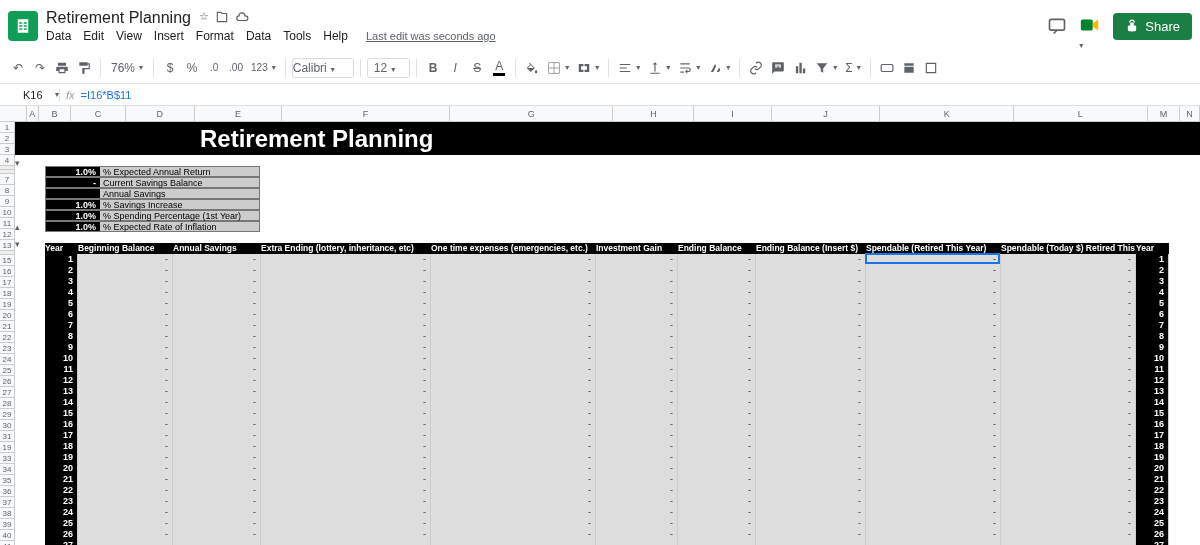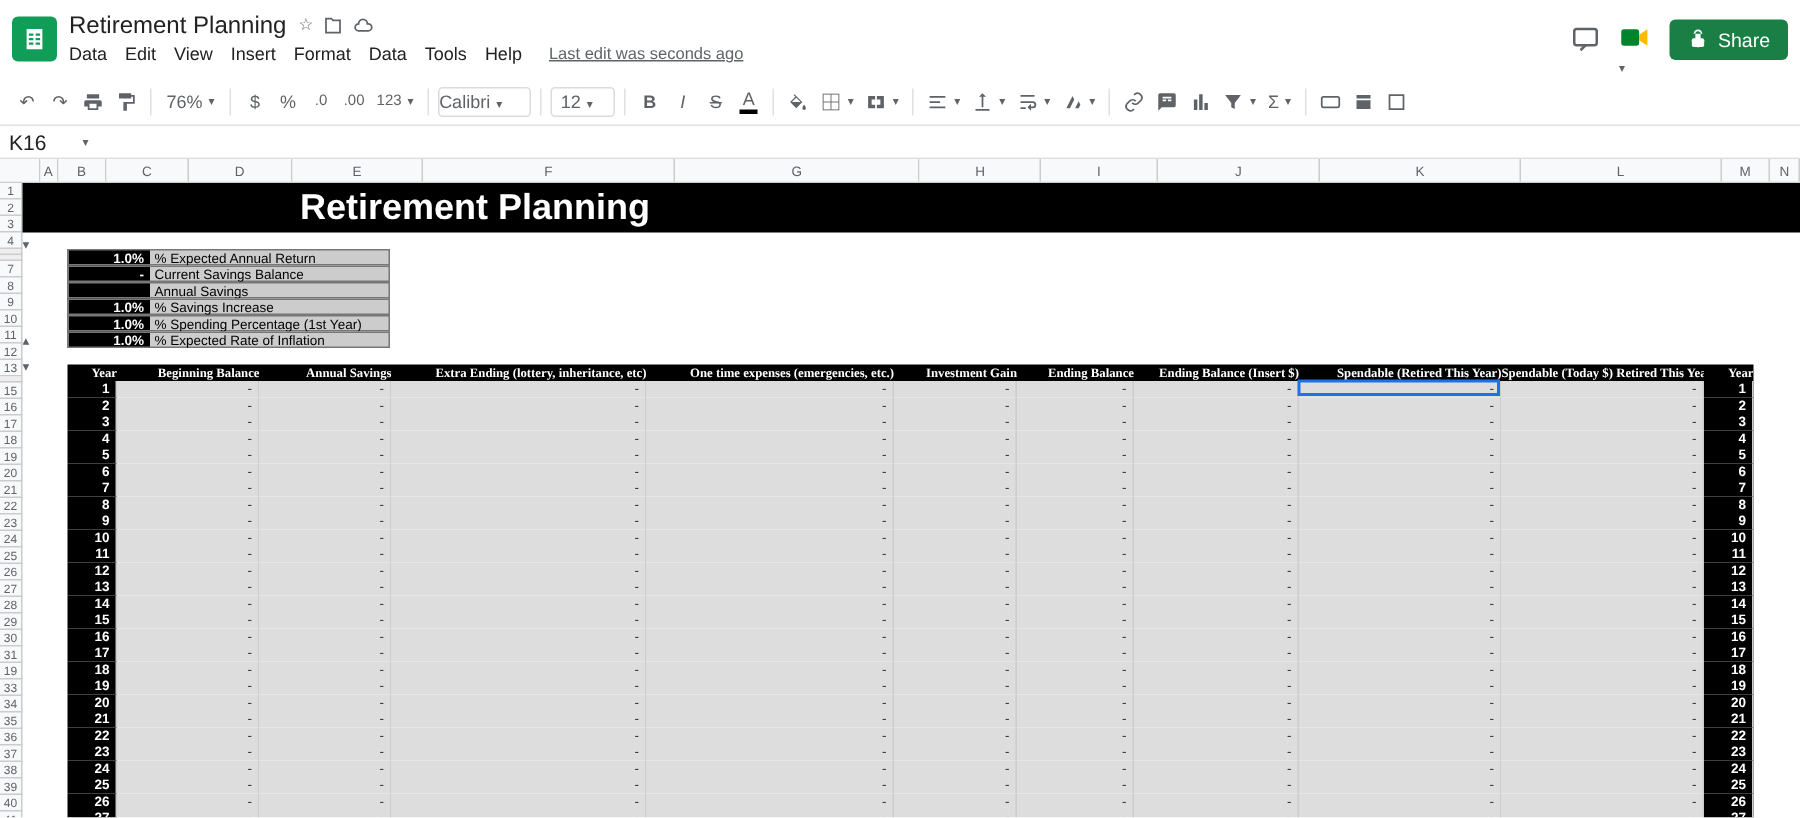--- a/index.html
+++ b/index.html
@@ -19,40 +19,40 @@
   .icon-btn { width: 24px; height: 24px; display:flex;align-items:center;justify-content:center;color:#5f6368;}
   .meet-icon { width:24px;height:24px;}
   .toolbar { display: flex; align-items: center; padding: 2px 8px; border-bottom: 1px solid #e0e0e0; height: 32px; gap: 2px; color:#5f6368;}
   .toolbar .sep { width:1px; height:18px; background:#e0e0e0; margin:0 4px;}
   .toolbar .tb-btn { min-width:20px; height:24px; display:flex; align-items:center; justify-content:center; padding:0 3px; font-size:12px;}
   .toolbar .zoom { font-size:12px; padding:0 4px; }
   .font-name { border:1px solid #dadce0; border-radius:3px; padding:2px 18px 2px 0; font-size:12px; position:relative; min-width:60px;}
   .font-size { border:1px solid #dadce0; border-radius:3px; padding:2px 14px 2px 6px; font-size:12px; min-width:20px;}
   .dropdown-caret::after { content:"▾"; font-size:8px; margin-left:4px; color:#5f6368;}
   .formula-bar { display:flex; align-items:center; height:22px; border-bottom:1px solid #e0e0e0; }
-  .name-box { width:55px; padding-left:6px; font-size:14px; color:#222;}
+  .name-box { width:55px; padding-left:23px; font-size:11px; color:#222;}
   .fx-area { display:flex; align-items:center; flex:1; border-left:1px solid #e0e0e0; padding-left:6px; gap:6px;}
   .fx-label { font-style:italic; color:#9aa0a6; font-size:11px;}
   .fx-formula { color:#1a73e8; font-size:11px;}
   .grid-area { position:relative; height: 439px; overflow:hidden;}
   .col-headers { display:flex; position:absolute; top:0; left:0; height:16px; background:#f8f9fa; border-bottom:1px solid #ccc; width:100%;}
   .col-headers .corner { width:27px; border-right:1px solid #ccc; background:#f8f9fa;}
   .col-headers .ch { border-right:1px solid #ccc; text-align:center; font-size:9px; color:#5f6368; line-height:16px; background:#f8f9fa;}
   .row-headers { position:absolute; top:16px; left:0; width:15px; background:#f8f9fa;}
   .row-headers .rh { height:11px; border-bottom:1px solid #ccc; border-right:1px solid #ccc; text-align:center; font-size:8px; color:#5f6368; line-height:11px;}
   .row-headers .rh.collapsed { height:4px; background:#eee; font-size:0;}
   .fold-marker { position:absolute; left:0; width:12px; height:12px; font-size:9px; color:#5f6368;}
   .cells { position:absolute; top:16px; left:15px; right:0; bottom:0;}
   .big-title { position:absolute; top:0px; left:0px; right:0px; height:33px; background:#000; color:#fff; font-size:24px; font-weight:bold; display:flex; align-items:center; padding-left:185px;}
   .params { position:absolute; top:44px; left:30px; }
   .param-row { display:flex; height:11px; }
   .param-val { width:55px; background:#000; color:#fff; font-size:9px; font-weight:bold; text-align:right; padding-right:4px; border-bottom:1px solid #777; border-top:1px solid #777; border-left:1px solid #777;}
   .param-label { width:160px; background:#ccc; color:#000; font-size:9px; padding-left:3px; border:1px solid #777; border-left:none;}
   .table-hdr { position:absolute; top:121px; left:30px; display:flex; height:11px; background:#000; color:#fff; font-size:8.5px; font-weight:bold;}
-  .table-hdr .th { text-align:right; line-height:11px; white-space:nowrap; overflow:hidden;font-family:Liberation Serif, serif;}
+  .table-hdr .th { text-align:left; line-height:11px; white-space:nowrap; overflow:hidden;}
   .data-area { position:absolute; top:132px; left:30px; }
   .data-row { display:flex; height:11px;}
   .data-row .cell { font-size:9px; text-align:right; padding-right:4px; line-height:11px; color:#333; border-right:1px solid #ccc; background:#ddd;}
   .data-row .year-cell { background:#000; color:#fff; font-weight:bold;}
   .active-cell-border { position:absolute; border:2px solid #1a73e8; pointer-events:none;}
 </style>
 </head>
 <body>
 
 <div class="header">
@@ -216,20 +216,24 @@
       <svg width="14" height="14" viewBox="0 0 24 24" fill="currentColor">
         <path d="M4 4h16v16H4z" fill="none" stroke="currentColor" stroke-width="2"></path>
         <path d="M8 8l8 8M16 8l-8 8"></path>
       </svg>
     </div>
 </div>
 
 <div class="formula-bar">
   <div class="name-box">K16</div>
   <span style="font-size:8px;color:#5f6368;">▾</span>
+  <div class="fx-area">
+    <span class="fx-label">fx</span>
+    <span class="fx-formula">=I16*B$11</span>
+  </div>
 </div>
 
 <div class="grid-area">
   <div class="col-headers" id="col-headers">
       <div class="corner"></div>
       <div class="ch" style="width: 12px;">A</div>
       <div class="ch" style="width: 33px;">B</div>
       <div class="ch" style="width: 55px;">C</div>
       <div class="ch" style="width: 70px;">D</div>
       <div class="ch" style="width: 88px;">E</div>

